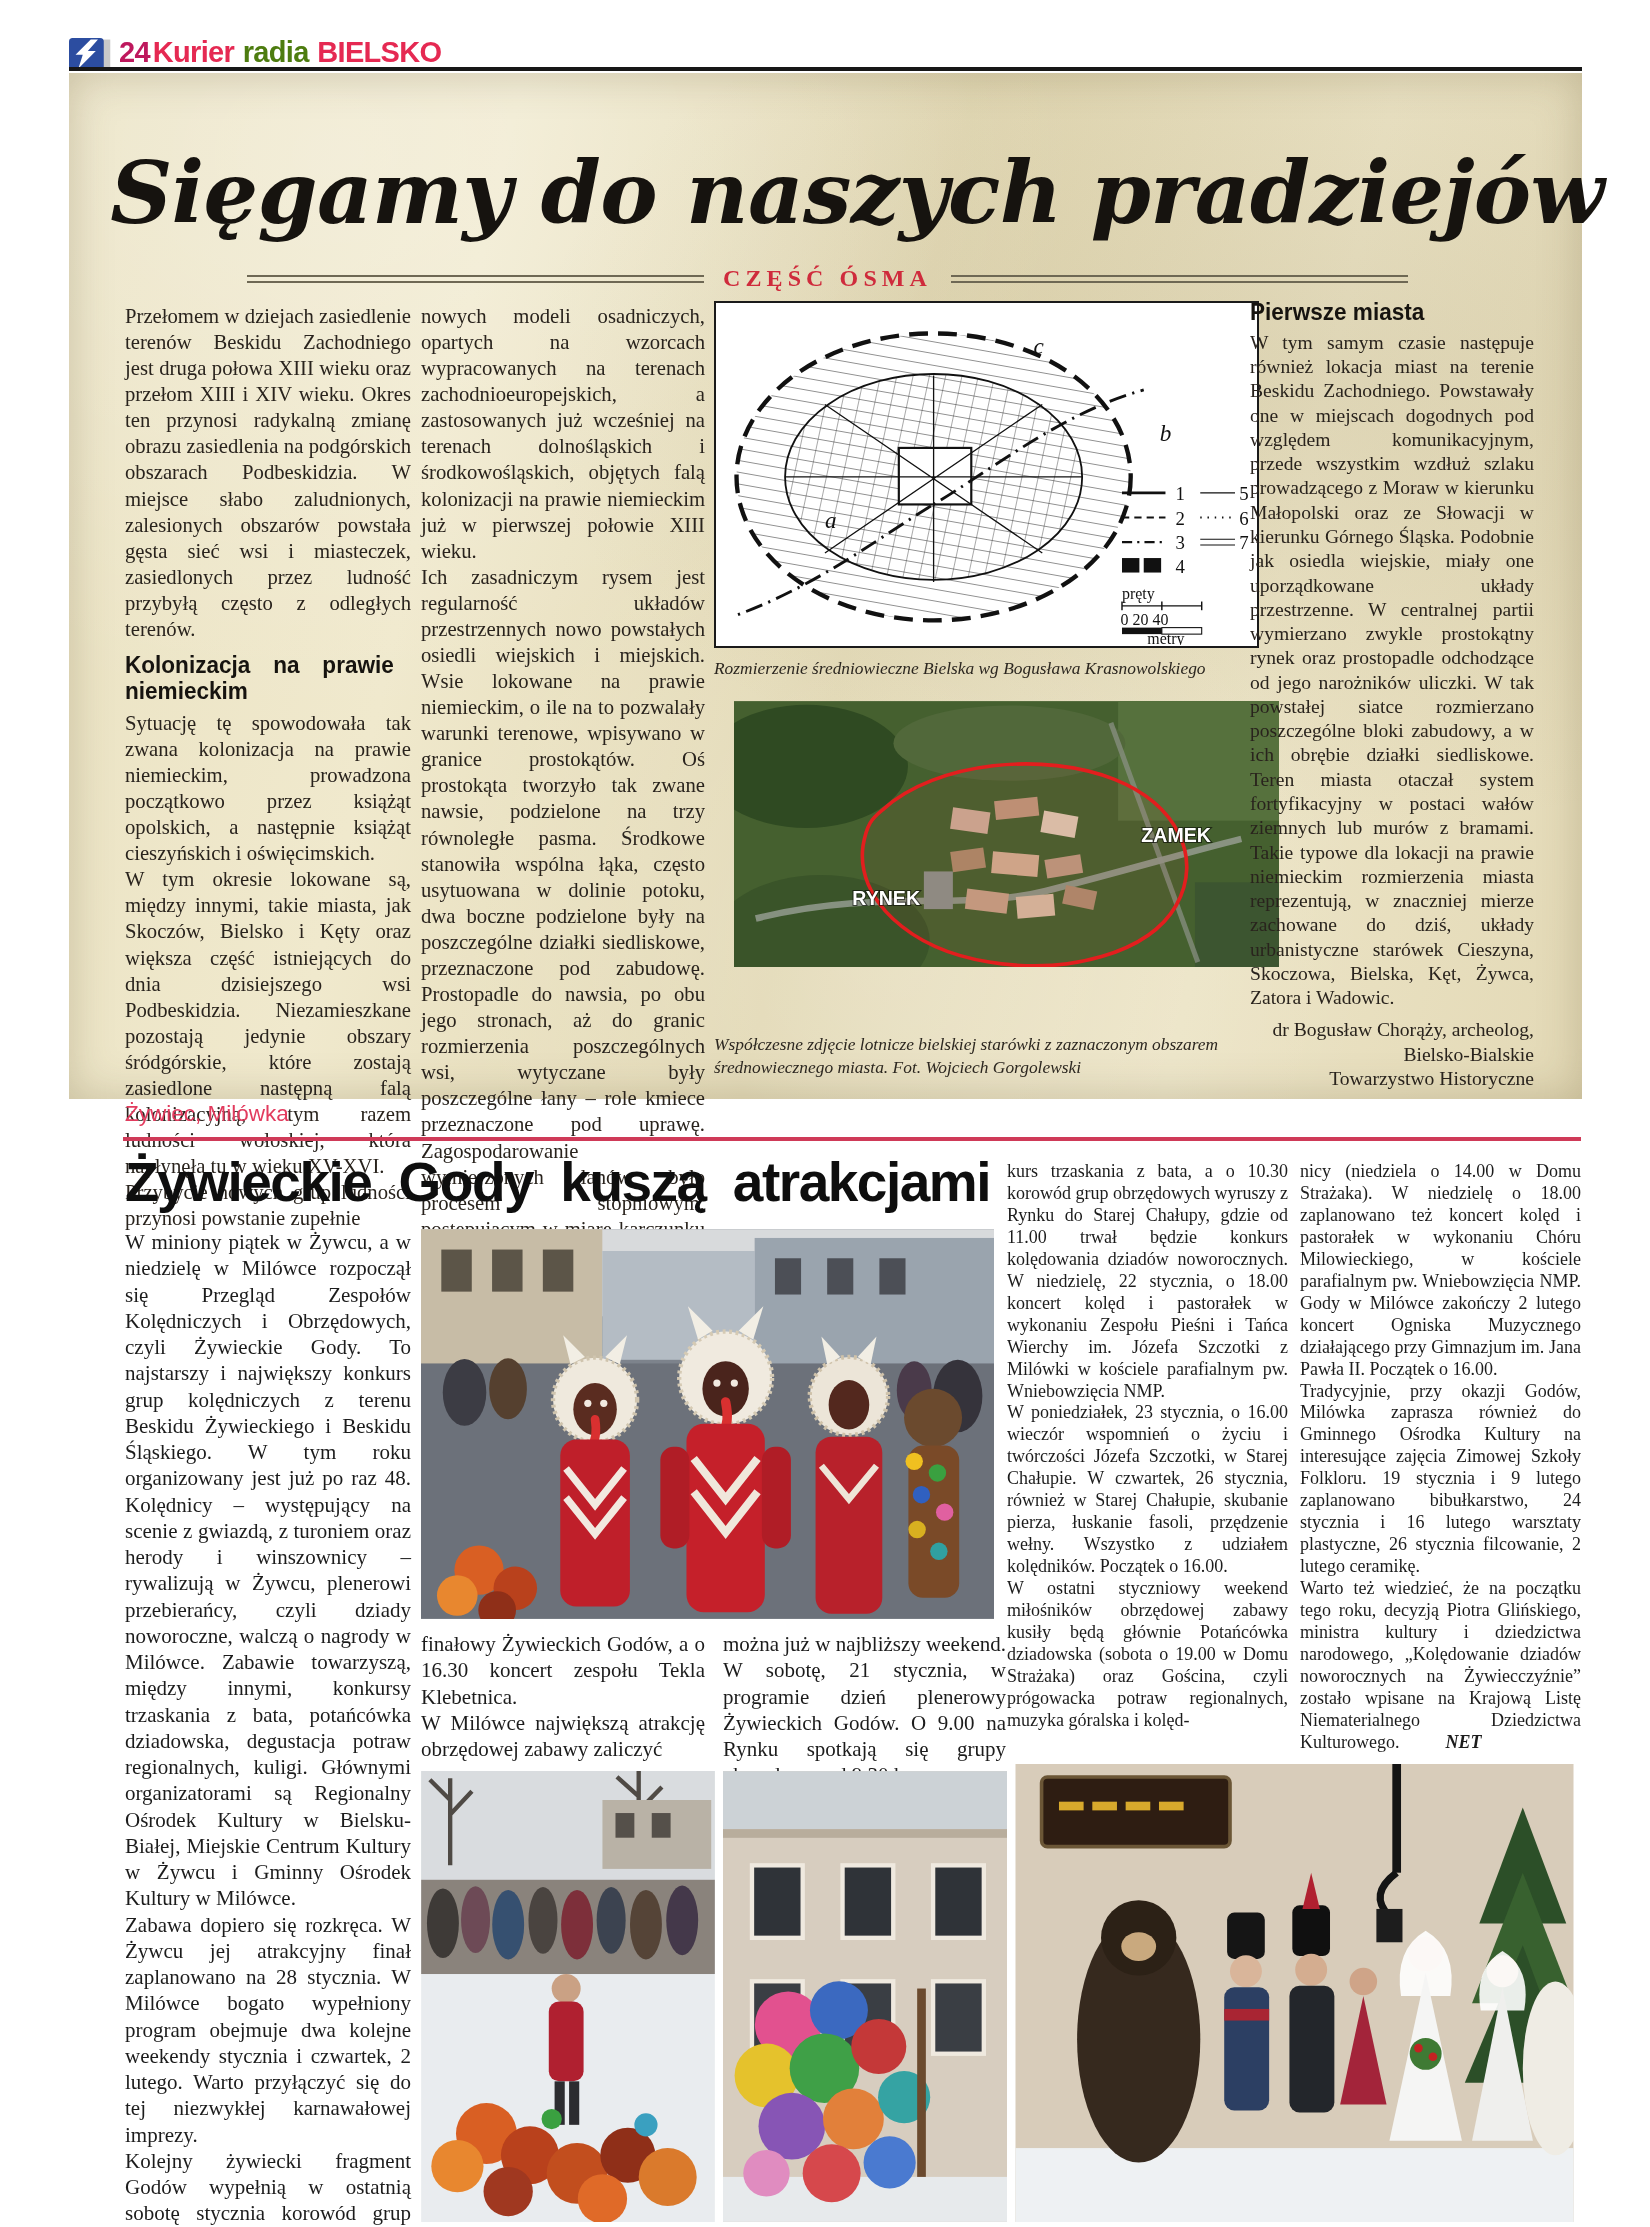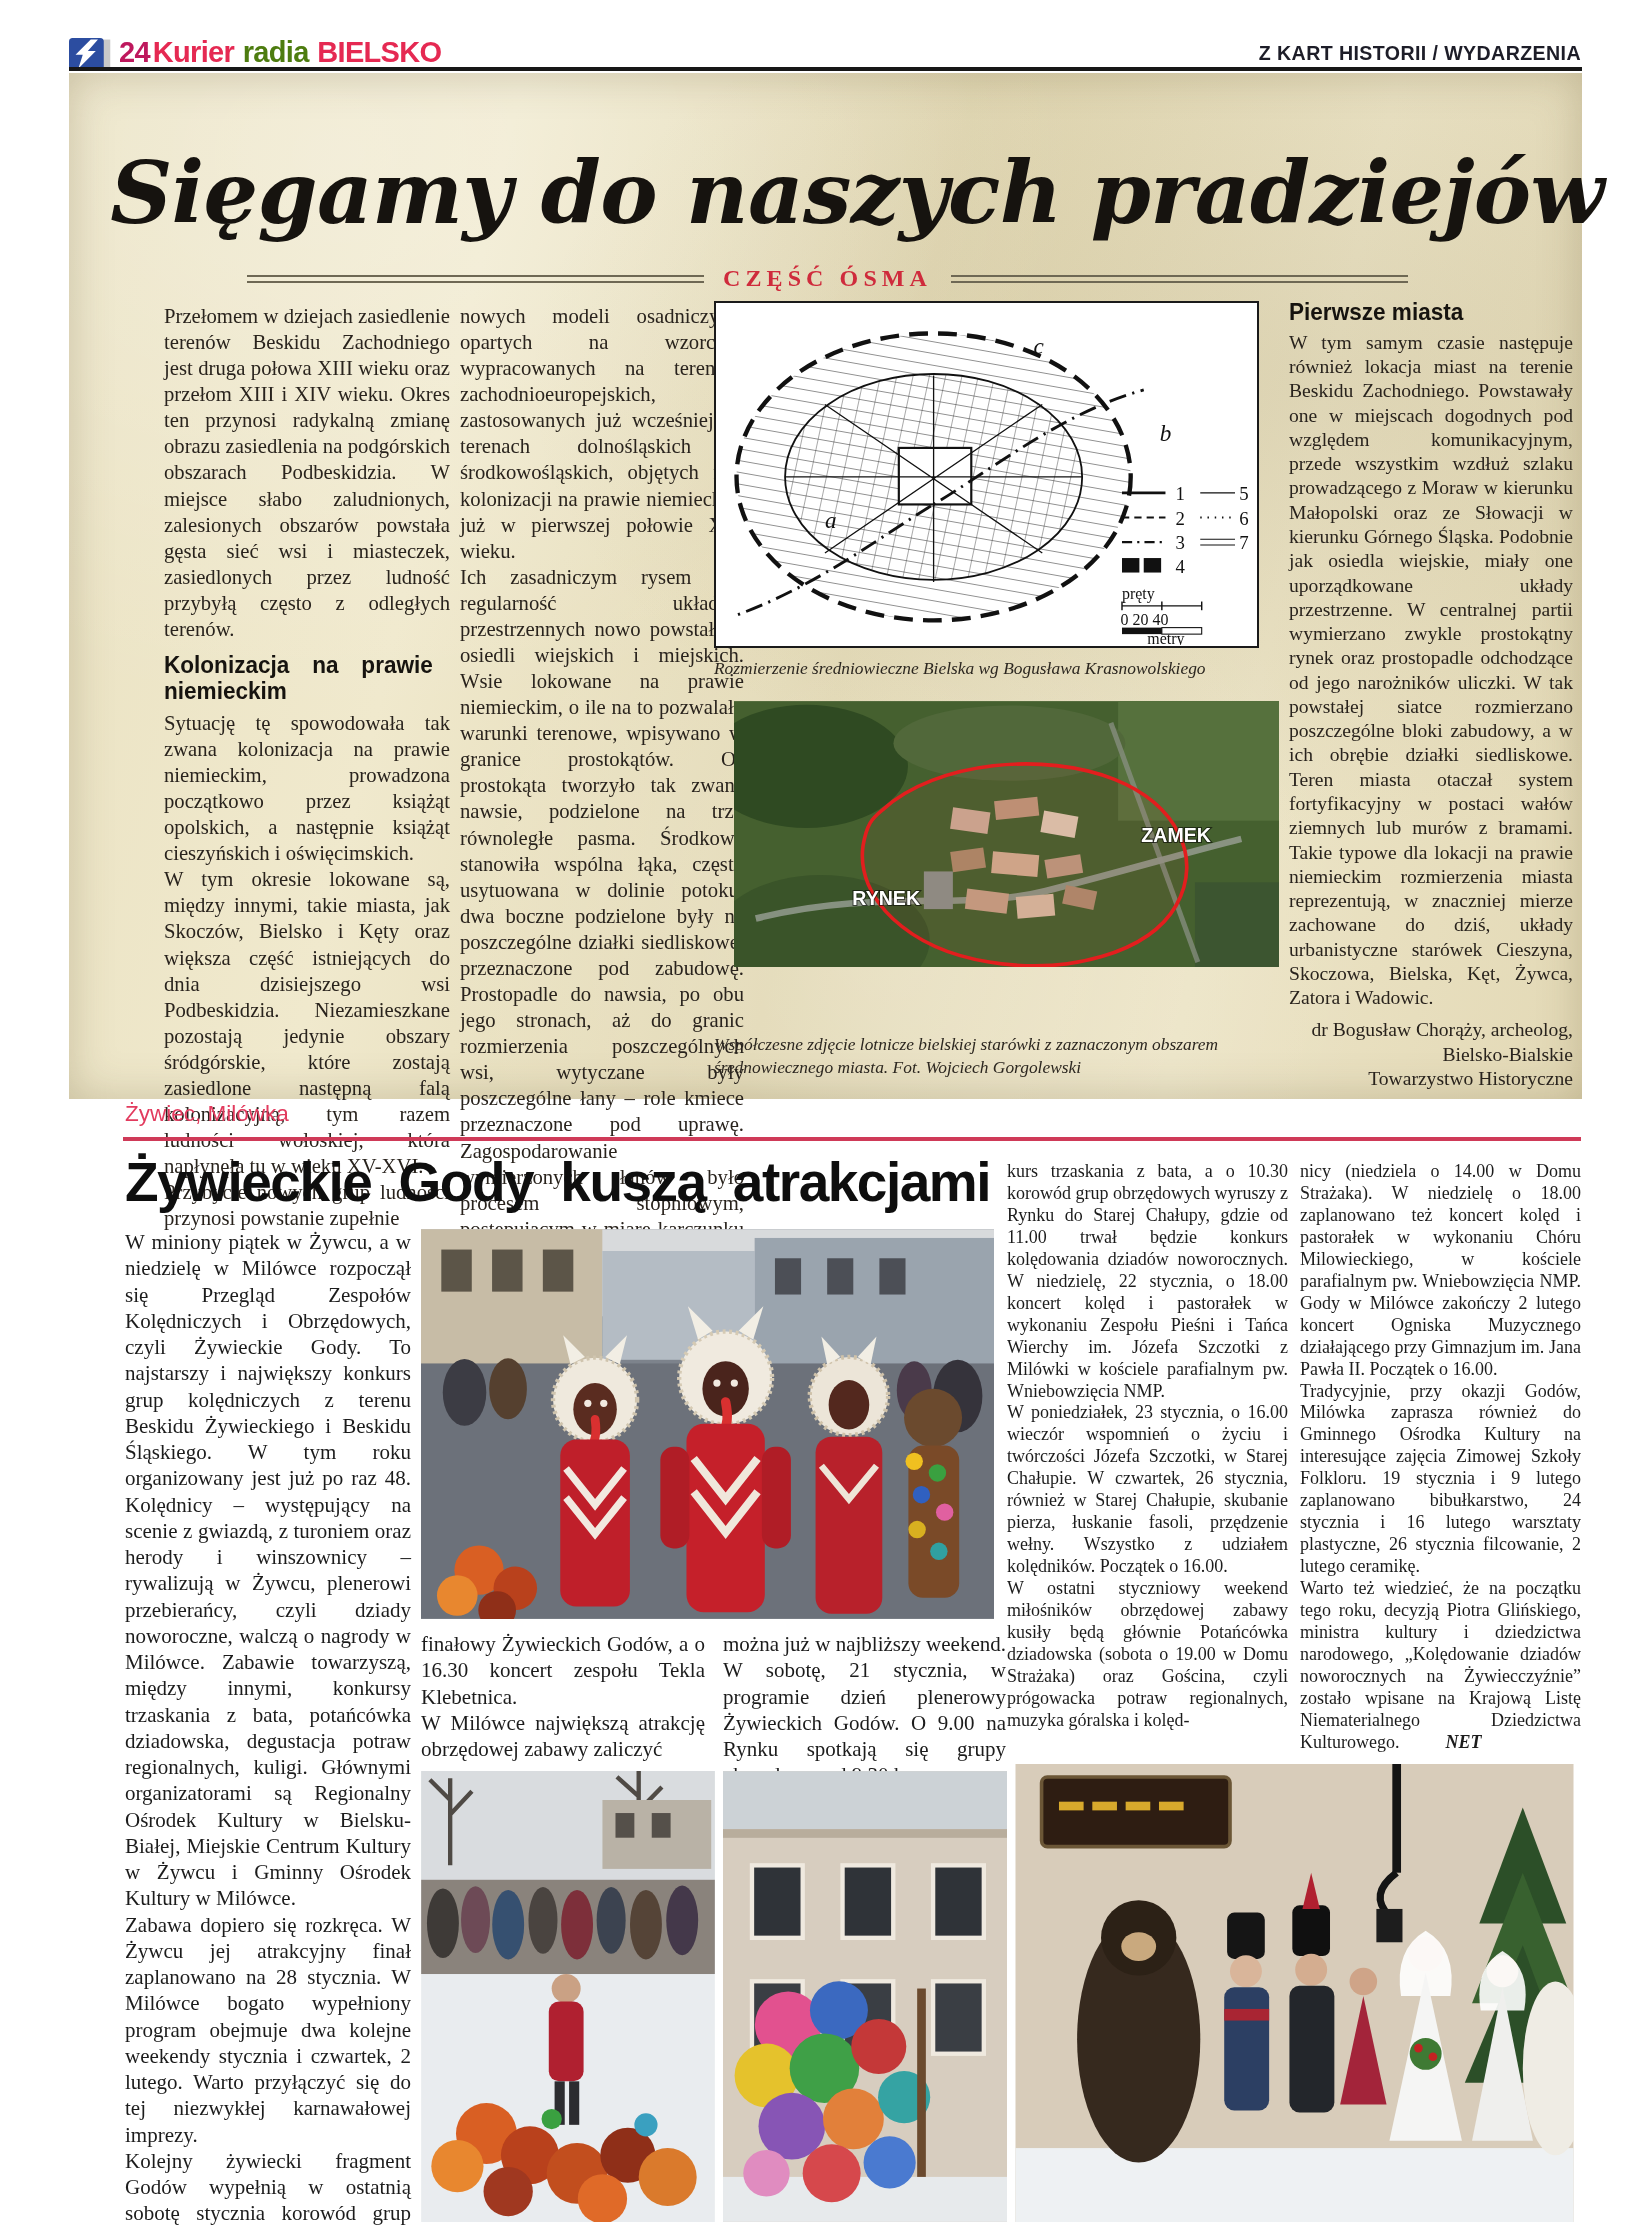--- a/index.html
+++ b/index.html
@@ -21,21 +21,21 @@
     radial-gradient(ellipse at 18% 8%, rgba(255,255,255,0.30), rgba(255,255,255,0) 42%),
     radial-gradient(ellipse at 82% 30%, rgba(120,105,60,0.12), rgba(255,255,255,0) 45%),
     radial-gradient(ellipse at 55% 85%, rgba(255,255,255,0.20), rgba(255,255,255,0) 40%),
     linear-gradient(103deg,#eae2c2 0%,#f0e9cd 26%,#e1d7b2 52%,#ece4c6 76%,#e3d9b6 100%);
     box-shadow:inset 0 0 44px rgba(90,75,35,0.25);}
   .a1-title{font-family:"DejaVu Serif",serif;font-style:italic;font-weight:bold;font-size:86px;color:#16130f;text-align:center;white-space:nowrap;letter-spacing:-0.7px;margin-left:31px;}
   .a1-subrow{display:flex;align-items:center;gap:19px;}
   .dline{flex:1;height:8px;border-top:2.2px solid #6e6854;border-bottom:2.2px solid #6e6854;}
   .a1-sub{font-family:"Liberation Serif",serif;font-weight:bold;font-size:24px;color:#cf2b3c;letter-spacing:5.1px;white-space:nowrap;}
 
-  .a1body{font-size:20.7px;line-height:1.26;text-align:justify;color:#29231d;margin-left:39px;}
+  .a1body{font-size:20.7px;line-height:1.26;text-align:justify;color:#29231d;}
   .a1body p{margin:0;}
   .a1c4{font-size:19.6px;line-height:1.24;}
   .subhead{font-family:"Liberation Sans",sans-serif;font-weight:bold;font-size:24px;line-height:1.08;color:#16130f;transform:scaleX(0.94);transform-origin:left;margin:10.2px 0 5.8px 0;}
   .subhead.first{margin-top:0;}
   .caption{font-style:italic;font-size:17.4px;line-height:1.3;color:#2c2720;text-align:left;}
   .byline{font-size:19.6px;line-height:1.26;text-align:right;margin-top:7.3px;}
   .imgframe{background:#fff;border:2.2px solid #1a1a1a;}
   .photo{overflow:hidden;}
   svg{display:block;}
   svg text{font-family:"Liberation Serif",serif;}
@@ -58,21 +58,20 @@
   <div class="abs" style="left:69px;top:38px;width:42px;height:32px;">
     <svg width="42" height="32" viewBox="0 0 58 44">
       <rect x="44" y="2" width="13" height="40" fill="#c9c9c9"></rect>
       <rect x="0" y="0" width="48" height="44" rx="5" fill="#2c4da0"></rect>
       <polygon points="30,2 9,23 19,23 13,42 37,18 26,18 40,2" fill="#ffffff"></polygon>
     </svg>
   </div>
   <div class="abs brand" style="left:119px;top:36px;">
     <span class="num">24</span><span class="kurier">Kurier</span><span class="radia">radia</span><span class="bielsko">BIELSKO</span>
   </div>
-  <div class="abs section-label" style="left:870px;top:42px;width:711px;">Z KART HISTORII / WYDARZENIA</div>
   <div class="abs hrule" style="left:69px;top:67px;width:1513px;height:3.6px;"></div>
 
   <div class="abs paper" style="left:69px;top:73px;width:1513px;height:1026px;"></div>
 
   <div class="abs a1-title" style="left:73px;top:142px;width:1506px;">Sięgamy do naszych pradziejów</div>
 
   <div class="abs a1-subrow" style="left:247px;top:265px;width:1161px;">
     <div class="dline"></div>
     <div class="a1-sub">CZĘŚĆ ÓSMA</div>
     <div class="dline"></div>

